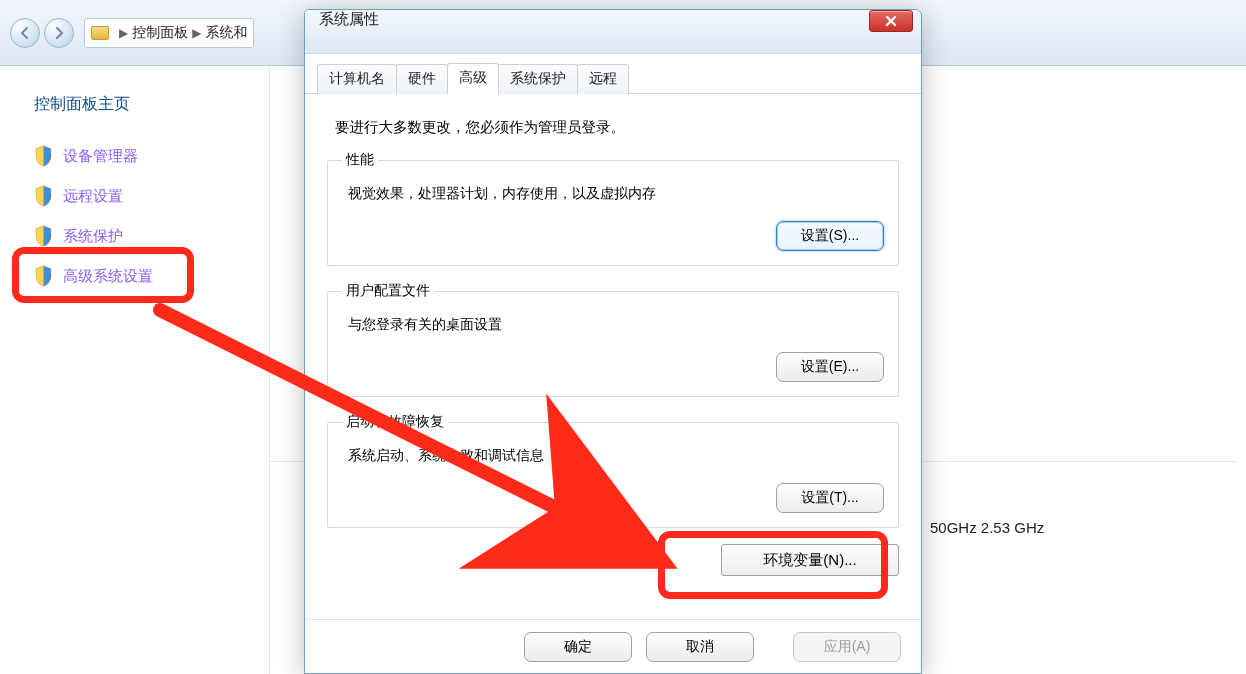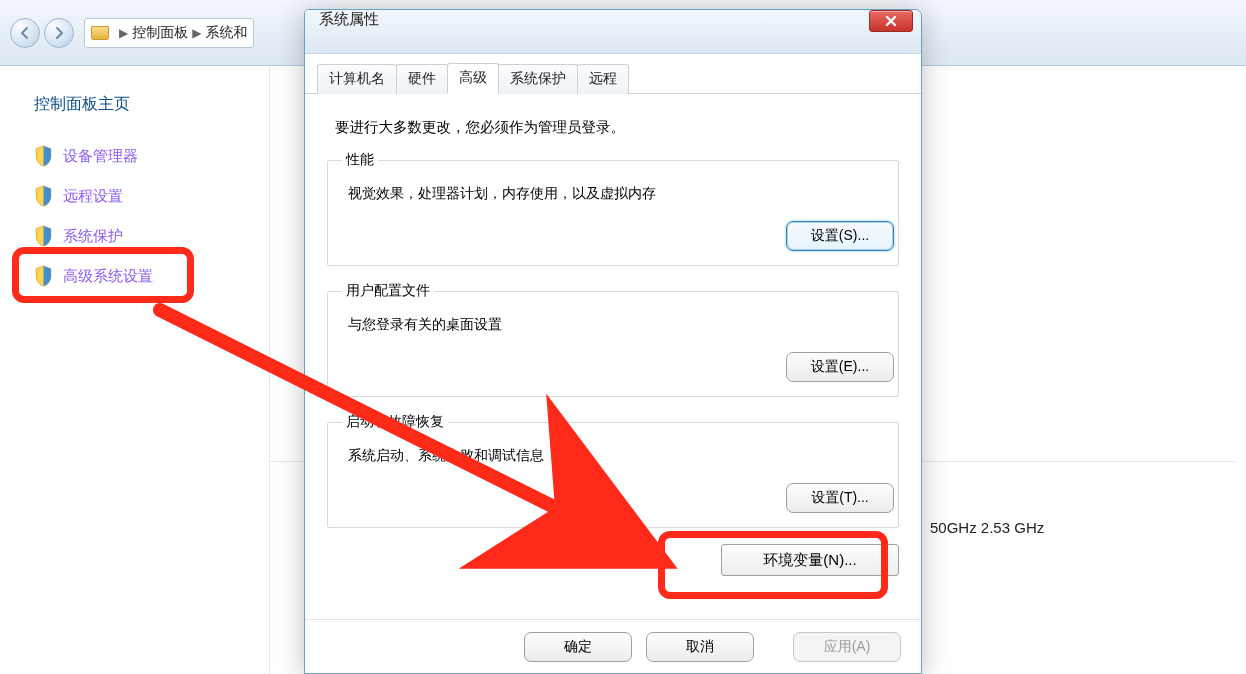--- a/index.html
+++ b/index.html
@@ -182,21 +182,21 @@
   }
   .infoline {
     font-size: 14.5px;
     color: #000;
     margin: 6px 8px 14px 8px;
   }
   fieldset.group {
     border: 1px solid #d9d9d9;
     border-radius: 2px;
     margin: 6px 0 16px 0;
-    padding: 10px 4px 14px 14px;
+    padding: 10px 14px 14px 14px;
   }
   fieldset.group legend {
     padding: 0 4px;
     font-size: 14px;
     color: #000;
   }
   .group-desc {
     font-size: 14px;
     color: #000;
     margin: 6px 0 18px 6px;

